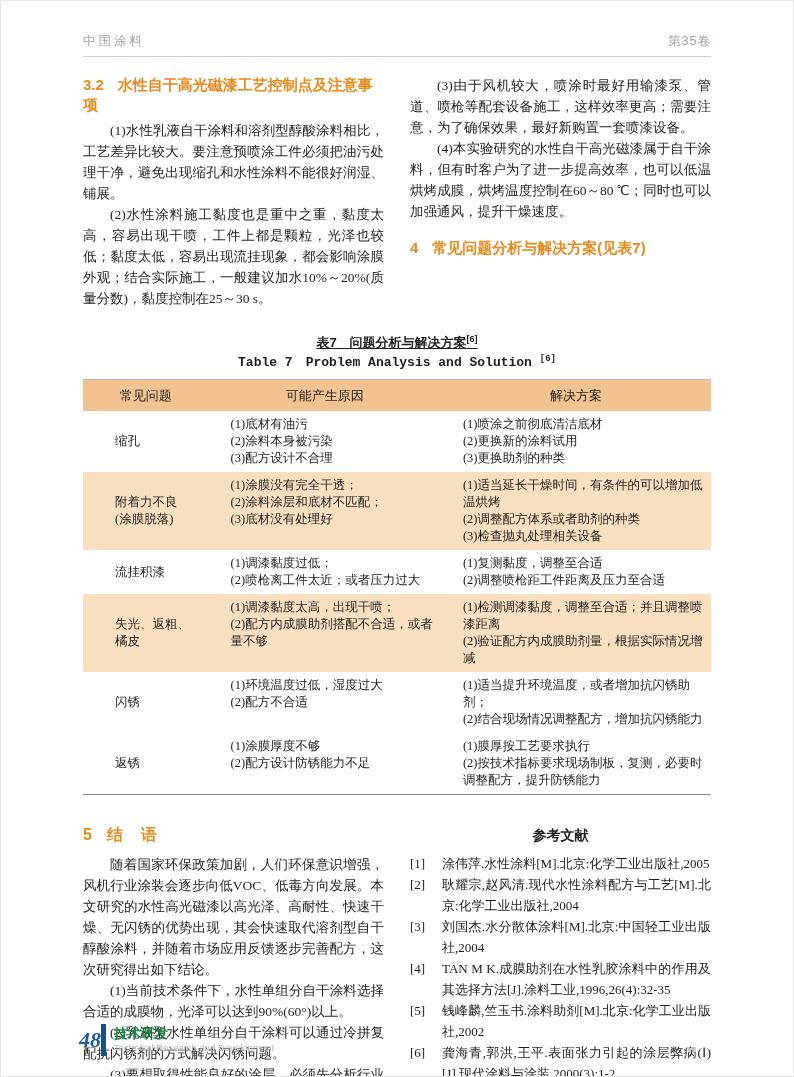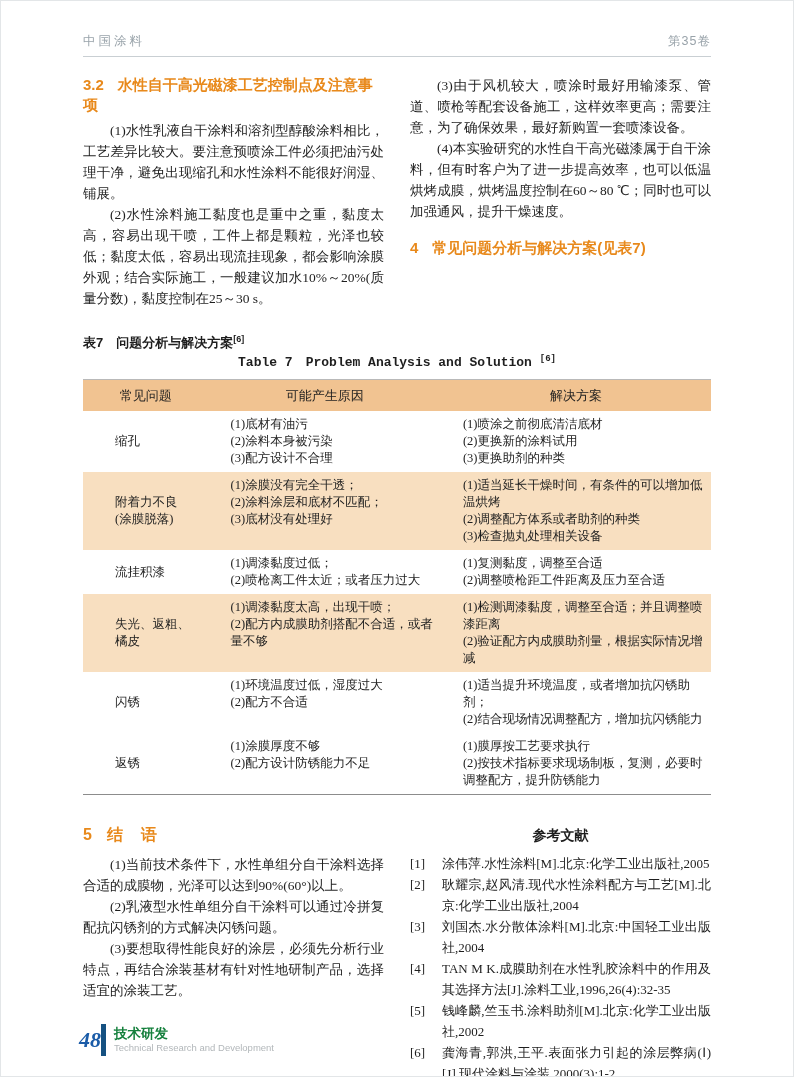--- a/index.html
+++ b/index.html
@@ -36,22 +36,22 @@
   .sec-heading .sec-num{margin-right:14px;}
   .sec-heading.sec4{margin-top:16px;}
   .sec-heading.sec5{font-size:16px;letter-spacing:1px;margin-bottom:8px;}
   
   p.body-para{
     margin:0;font-size:13.5px;line-height:21px;
     text-indent:2em;text-align:justify;
   }
   
   .table-block{margin-top:24px;}
-  .tbl-caption{ font-weight:bold;font-size:13px;line-height:1.45;
-    font-family:"Liberation Sans", sans-serif;}
+  .tbl-caption{ text-align:center;font-weight:bold;font-size:13px;line-height:1.45;
+    font-family:"Liberation Sans", sans-serif;text-decoration:underline;}
   .tbl-caption-en{text-align:center;font-weight:bold;font-size:13px;line-height:1.5;
     font-family:Liberation Mono, monospace;}
   sup{font-size:9px;}
   table.problems{
     width:100%;border-collapse:collapse;margin-top:6px;
     font-size:12.5px;line-height:17px;
     border-top:1px solid #b9b9b9;border-bottom:1.5px solid #8c8c8c;
   }
   table.problems th{
     background:#f1c391;font-weight:normal;
@@ -227,20 +227,21 @@
         </tr>
       </tbody>
     </table>
   </div>
 
   <div class="two-col" style="margin-top:30px;">
     <div class="col">
       <h3 class="sec-heading sec5">
         <span class="sec-num">5</span><span>结　语</span>
       </h3>
+      <p class="body-para">随着国家环保政策加剧，人们环保意识增强，风机行业涂装会逐步向低VOC、低毒方向发展。本文研究的水性高光磁漆以高光泽、高耐性、快速干燥、无闪锈的优势出现，其会快速取代溶剂型自干醇酸涂料，并随着市场应用反馈逐步完善配方，这次研究得出如下结论。</p>
       <p class="body-para">(1)当前技术条件下，水性单组分自干涂料选择合适的成膜物，光泽可以达到90%(60°)以上。</p>
       <p class="body-para">(2)乳液型水性单组分自干涂料可以通过冷拼复配抗闪锈剂的方式解决闪锈问题。</p>
       <p class="body-para">(3)要想取得性能良好的涂层，必须先分析行业特点，再结合涂装基材有针对性地研制产品，选择适宜的涂装工艺。</p>
     </div>
     <div class="col">
       <div class="refs-title">参考文献</div>
       <div class="ref-item">
         <span class="ref-label">[1]</span>
         <span class="ref-text">涂伟萍.水性涂料[M].北京:化学工业出版社,2005</span>
       </div>

